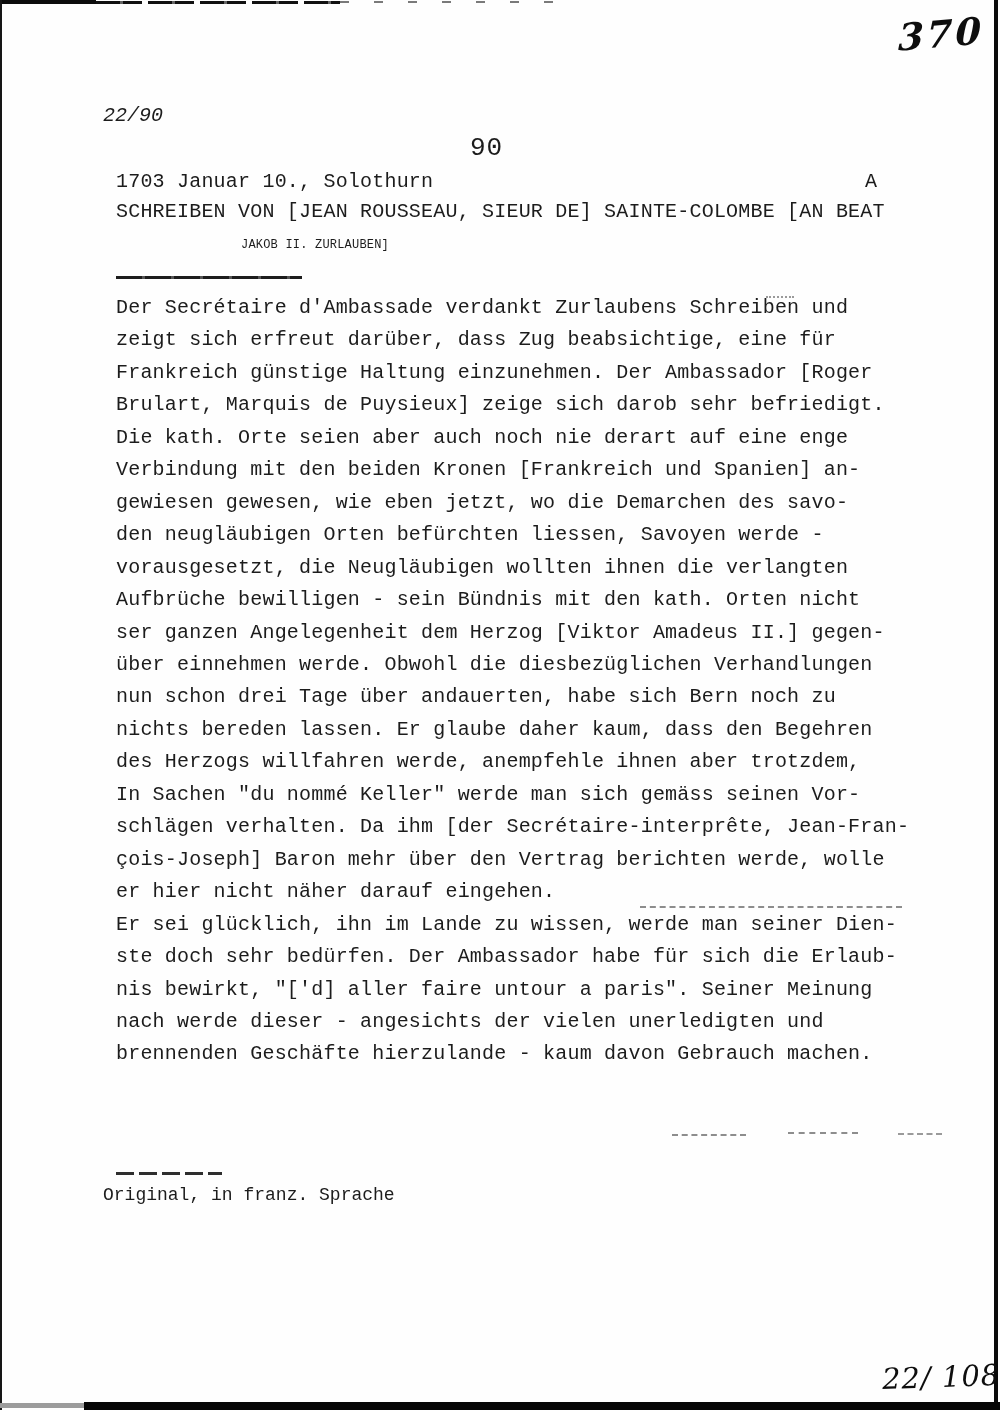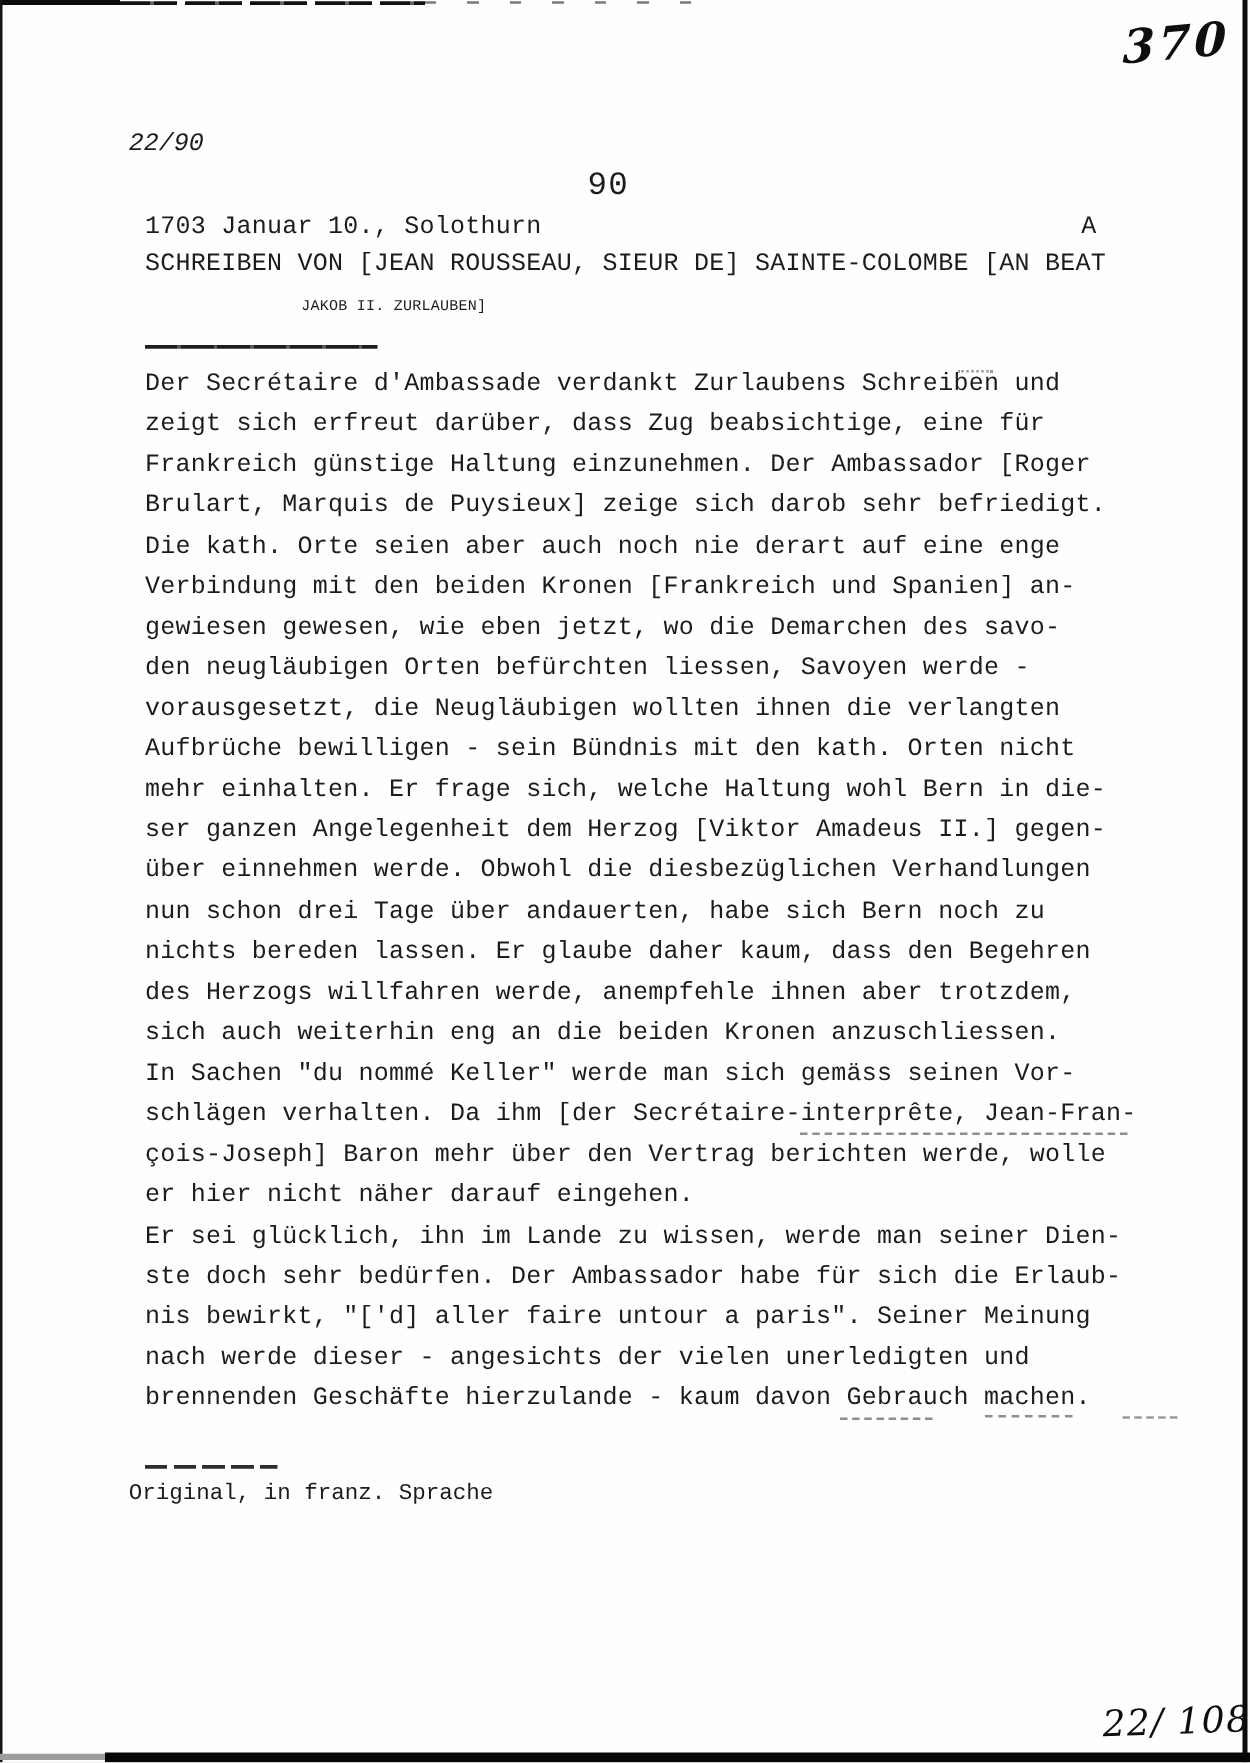--- a/index.html
+++ b/index.html
@@ -83,27 +83,25 @@
     <div class="line">Der Secrétaire d'Ambassade verdankt Zurlaubens Schreiben und</div>
     <div class="line">zeigt sich erfreut darüber, dass Zug beabsichtige, eine für</div>
     <div class="line">Frankreich günstige Haltung einzunehmen. Der Ambassador [Roger</div>
     <div class="line">Brulart, Marquis de Puysieux] zeige sich darob sehr befriedigt.</div>
     <div class="line">Die kath. Orte seien aber auch noch nie derart auf eine enge</div>
     <div class="line">Verbindung mit den beiden Kronen [Frankreich und Spanien] an-</div>
     <div class="line">gewiesen gewesen, wie eben jetzt, wo die Demarchen des savo-</div>
     <div class="line">den neugläubigen Orten befürchten liessen, Savoyen werde -</div>
     <div class="line">vorausgesetzt, die Neugläubigen wollten ihnen die verlangten</div>
     <div class="line">Aufbrüche bewilligen - sein Bündnis mit den kath. Orten nicht</div>
-    <div class="line">mehr einhalten. Er frage sich, welche Haltung wohl Bern in die-</div>
     <div class="line">ser ganzen Angelegenheit dem Herzog [Viktor Amadeus II.] gegen-</div>
     <div class="line">über einnehmen werde. Obwohl die diesbezüglichen Verhandlungen</div>
     <div class="line">nun schon drei Tage über andauerten, habe sich Bern noch zu</div>
     <div class="line">nichts bereden lassen. Er glaube daher kaum, dass den Begehren</div>
     <div class="line">des Herzogs willfahren werde, anempfehle ihnen aber trotzdem,</div>
-    <div class="line">sich auch weiterhin eng an die beiden Kronen anzuschliessen.</div>
     <div class="line">In Sachen "du nommé Keller" werde man sich gemäss seinen Vor-</div>
     <div class="line">schlägen verhalten. Da ihm [der Secrétaire-interprête, Jean-Fran-</div>
     <div class="line">çois-Joseph] Baron mehr über den Vertrag berichten werde, wolle</div>
     <div class="line">er hier nicht näher darauf eingehen.</div>
     <div class="line">Er sei glücklich, ihn im Lande zu wissen, werde man seiner Dien-</div>
     <div class="line">ste doch sehr bedürfen. Der Ambassador habe für sich die Erlaub-</div>
     <div class="line">nis bewirkt, "['d] aller faire untour a paris". Seiner Meinung</div>
     <div class="line">nach werde dieser - angesichts der vielen unerledigten und</div>
     <div class="line">brennenden Geschäfte hierzulande - kaum davon Gebrauch machen.</div>
   </div>

